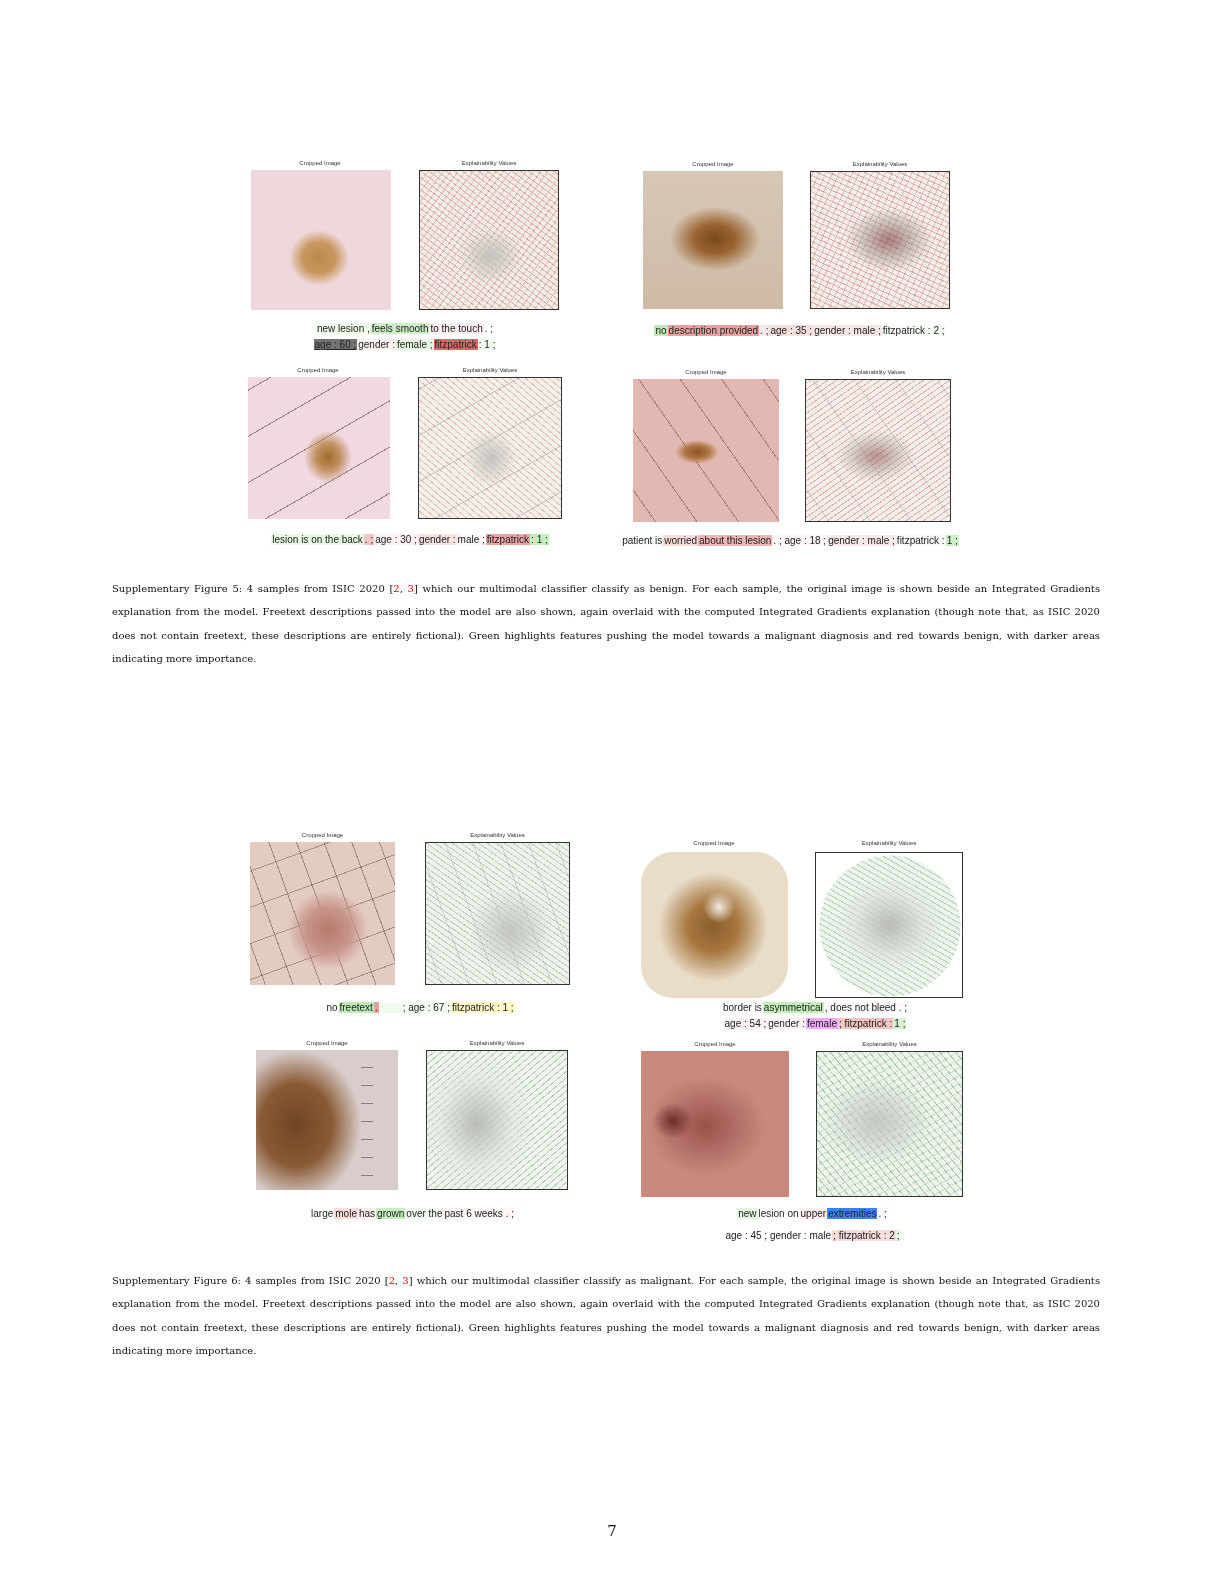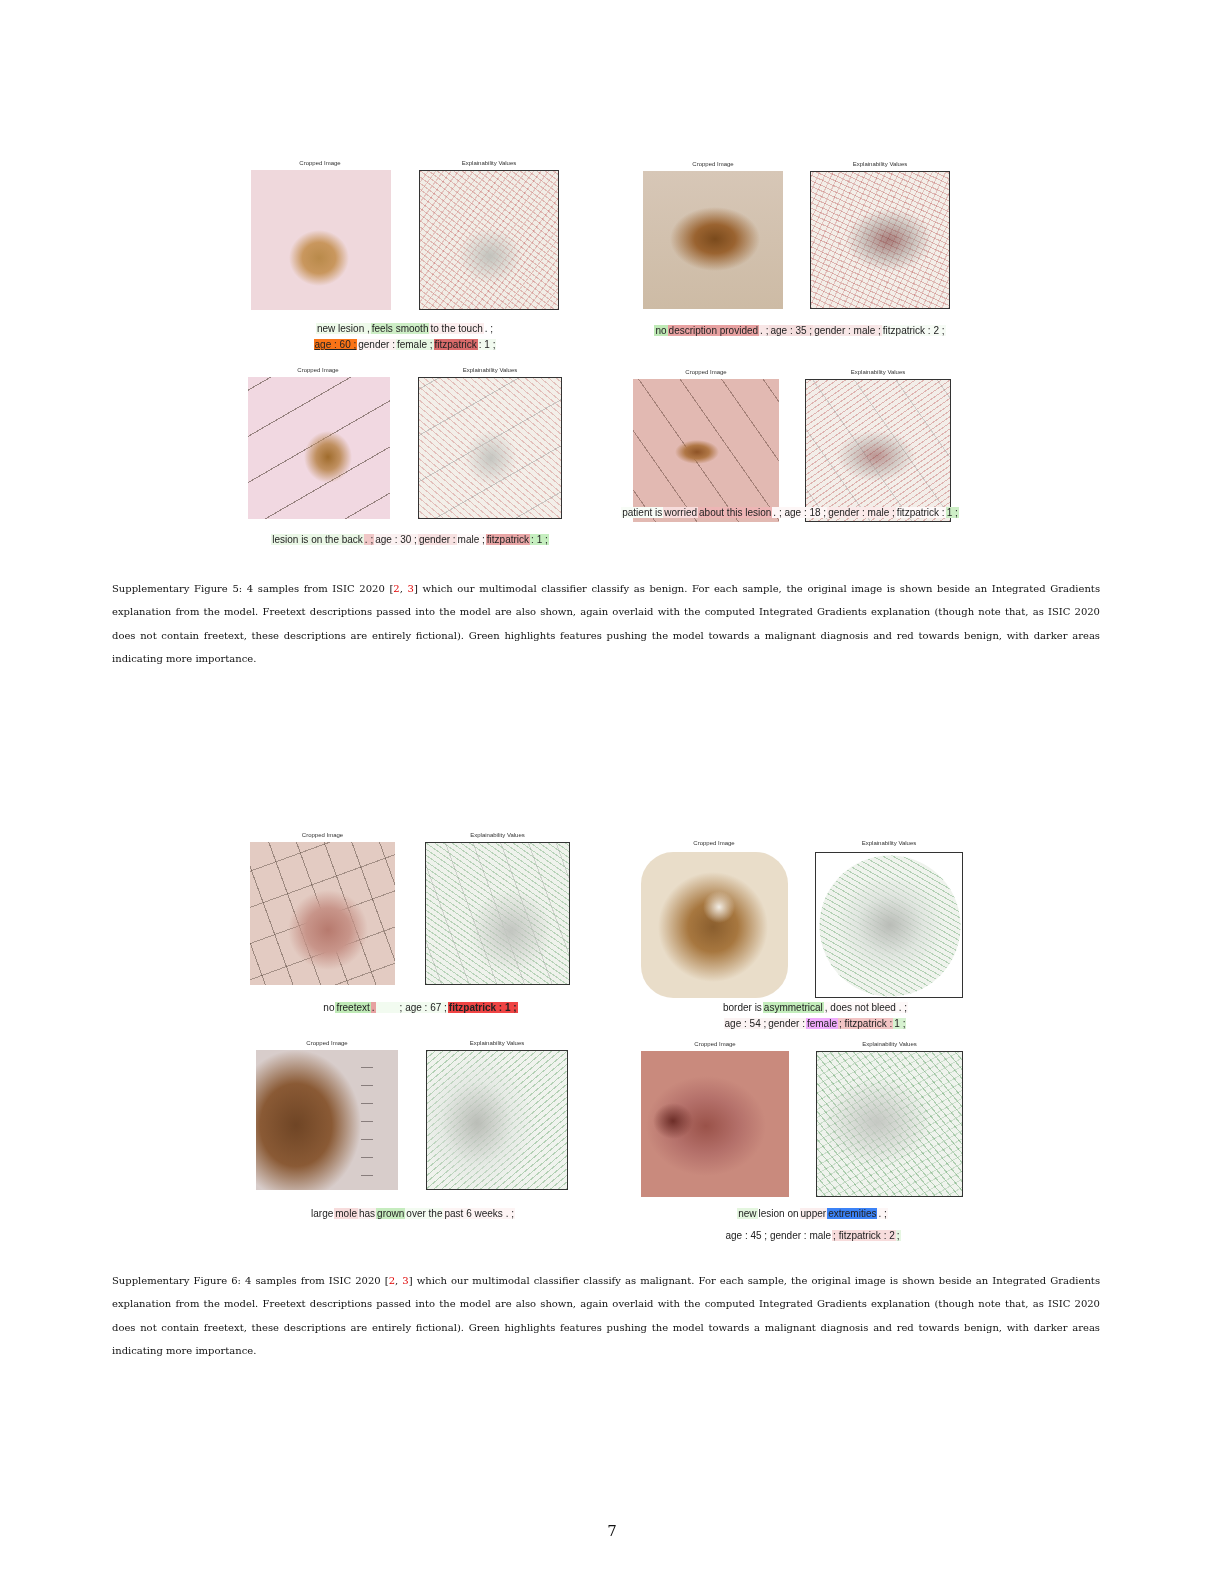--- a/index.html
+++ b/index.html
@@ -18,21 +18,21 @@
 <body>
 
 <div>
 
   <div class="sub-title" style="left:250px;top:160px;width:140px;">Cropped Image</div>
   <div class="img" style="left:251px;top:170px;width:140px;height:140px;background:radial-gradient(ellipse 30px 28px at 68px 88px,#b98a4a 0%,#c9975e 55%,rgba(230,200,200,0) 100%),#efd8dc;"></div>
   <div class="sub-title" style="left:419px;top:160px;width:140px;">Explainability Values</div>
   <div class="expl" style="left:419px;top:170px;width:140px;height:140px;background:radial-gradient(ellipse 32px 28px at 70px 85px,#c2c2bc 0%,rgba(230,230,225,0) 100%),repeating-linear-gradient(37deg,rgba(180,50,50,.28) 0 1px,transparent 1px 5px),repeating-linear-gradient(-53deg,rgba(180,50,50,.22) 0 1px,transparent 1px 6px),#f1ede6;"></div>
   <div class="tokens" style="left:250px;top:321px;width:310px;line-height:16px;">
       <div><span class="tok" style="background: rgb(238, 250, 234);">new lesion ,</span><span class="tok" style="background: rgb(205, 238, 198);">feels smooth</span><span class="tok" style="background: rgb(251, 238, 238);">to the touch</span><span class="tok" style="background: transparent;">. ;</span></div>
-      <div><span class="tok" style="background: #f97316; text-decoration: underline;">age : 60 ;</span><span class="tok" style="background: rgb(251, 241, 241);">gender :</span><span class="tok" style="background: rgb(230, 246, 226);">female ;</span><span class="tok" style="background: rgb(217, 106, 106);">fitzpatrick</span><span class="tok" style="background: rgb(241, 250, 239);">: 1 ;</span></div>
+      <div><span class="tok" style="background: #737373; text-decoration: underline;">age : 60 ;</span><span class="tok" style="background: rgb(251, 241, 241);">gender :</span><span class="tok" style="background: rgb(230, 246, 226);">female ;</span><span class="tok" style="background: rgb(217, 106, 106);">fitzpatrick</span><span class="tok" style="background: rgb(241, 250, 239);">: 1 ;</span></div>
     </div>
 
   <div class="sub-title" style="left:643px;top:161px;width:140px;">Cropped Image</div>
   <div class="img" style="left:643px;top:171px;width:140px;height:138px;background:radial-gradient(ellipse 45px 32px at 72px 68px,#7a4a1c 0%,#9a6330 45%,rgba(200,170,140,0) 100%),linear-gradient(#d7c7b7,#cdbba5);"></div>
   <div class="sub-title" style="left:810px;top:161px;width:140px;">Explainability Values</div>
   <div class="expl" style="left:810px;top:171px;width:140px;height:138px;background:radial-gradient(ellipse 44px 32px at 78px 68px,rgba(110,40,40,.55) 0%,rgba(160,150,145,.5) 55%,rgba(230,225,220,0) 100%),repeating-linear-gradient(25deg,rgba(170,45,45,.3) 0 1px,transparent 1px 5px),repeating-linear-gradient(-65deg,rgba(170,45,45,.22) 0 1px,transparent 1px 6px),#f3eee8;"></div>
   <div class="tokens" style="left:600px;top:323px;width:400px;line-height:16px;">
       <div><span class="tok" style="background: rgb(191, 234, 182);">no</span><span class="tok" style="background: rgb(231, 161, 161);">description provided</span><span class="tok" style="background: rgb(248, 230, 230);">. ;</span><span class="tok" style="background: rgb(244, 222, 222);">age : 35 ;</span><span class="tok" style="background: rgb(247, 230, 230);">gender : male ;</span><span class="tok" style="background: rgb(246, 251, 245);">fitzpatrick : 2 ;</span></div>
     </div>
 
@@ -41,35 +41,35 @@
   <div class="sub-title" style="left:418px;top:367px;width:144px;">Explainability Values</div>
   <div class="expl" style="left:418px;top:377px;width:144px;height:142px;background:radial-gradient(ellipse 26px 28px at 72px 80px,#c5c5c0 0%,rgba(230,230,225,0) 100%),repeating-linear-gradient(-30deg,transparent 0 22px,rgba(150,150,150,.45) 22px 23px,transparent 23px 40px),repeating-linear-gradient(40deg,rgba(180,50,50,.25) 0 1px,transparent 1px 5px),#f3efe9;"></div>
   <div class="tokens" style="left:240px;top:532px;width:340px;line-height:16px;">
       <div><span class="tok" style="background: rgb(234, 247, 230);">lesion is on the back</span><span class="tok" style="background: rgb(240, 199, 199);">. ;</span><span class="tok" style="background: rgb(251, 241, 241);">age : 30 ;</span><span class="tok" style="background: rgb(247, 225, 225);">gender :</span><span class="tok" style="background: rgb(253, 248, 248);">male ;</span><span class="tok" style="background: rgb(232, 166, 166);">fitzpatrick</span><span class="tok" style="background: rgb(197, 238, 191);">: 1 ;</span></div>
     </div>
 
   <div class="sub-title" style="left:633px;top:369px;width:146px;">Cropped Image</div>
   <div class="img" style="left:633px;top:379px;width:146px;height:143px;background:radial-gradient(ellipse 22px 12px at 64px 73px,#8e5326 0%,#b07746 55%,rgba(220,175,165,0) 100%),repeating-linear-gradient(55deg,transparent 0 18px,rgba(90,60,50,.45) 18px 19px,transparent 19px 34px),#e2b9b2;"></div>
   <div class="sub-title" style="left:805px;top:369px;width:146px;">Explainability Values</div>
   <div class="expl" style="left:805px;top:379px;width:146px;height:143px;background:radial-gradient(ellipse 40px 26px at 70px 76px,rgba(120,40,40,.45) 0%,rgba(170,160,155,.45) 55%,rgba(230,225,220,0) 100%),repeating-linear-gradient(55deg,transparent 0 18px,rgba(160,160,160,.4) 18px 19px,transparent 19px 34px),repeating-linear-gradient(-35deg,rgba(175,45,45,.3) 0 1px,transparent 1px 5px),#f3eee9;"></div>
-  <div class="tokens" style="left:600px;top:505px;width:380px;line-height:16px;">
+  <div class="tokens" style="left:600px;top:533px;width:380px;line-height:16px;">
       <div><span class="tok" style="background: rgb(247, 252, 246);">patient is</span><span class="tok" style="background: rgb(247, 220, 220);">worried</span><span class="tok" style="background: rgb(237, 181, 181);">about this lesion</span><span class="tok" style="background: rgb(253, 246, 246);">. ; age : 18 ;</span><span class="tok" style="background: rgb(250, 233, 233);">gender : male ;</span><span class="tok" style="background: rgb(253, 248, 248);">fitzpatrick :</span><span class="tok" style="background: rgb(205, 238, 198);">1 ;</span></div>
     </div>
 
   <p class="caption" style="top:577px;margin:0;"><span>Supplementary Figure 5: 4 samples from ISIC 2020 [</span><a class="cite">2</a><span>, </span><a class="cite">3</a><span>] which our multimodal classifier classify as benign. For each sample, the original image is shown beside an Integrated Gradients explanation from the model. Freetext descriptions passed into the model are also shown, again overlaid with the computed Integrated Gradients explanation (though note that, as ISIC 2020 does not contain freetext, these descriptions are entirely fictional). Green highlights features pushing the model towards a malignant diagnosis and red towards benign, with darker areas indicating more importance.</span></p>
 </div>
 
 <div>
 
   <div class="sub-title" style="left:250px;top:832px;width:145px;">Cropped Image</div>
   <div class="img" style="left:250px;top:842px;width:145px;height:143px;background:radial-gradient(ellipse 40px 40px at 78px 88px,#b77a6e 0%,#c8958a 55%,rgba(225,200,190,0) 100%),repeating-linear-gradient(70deg,transparent 0 14px,rgba(70,55,45,.45) 14px 15px,transparent 15px 26px),repeating-linear-gradient(-20deg,transparent 0 20px,rgba(70,55,45,.4) 20px 21px,transparent 21px 34px),#e3cbc2;"></div>
   <div class="sub-title" style="left:425px;top:832px;width:145px;">Explainability Values</div>
   <div class="expl" style="left:425px;top:842px;width:145px;height:143px;background:radial-gradient(ellipse 42px 42px at 85px 88px,#c2c5c0 0%,rgba(225,230,225,0) 100%),repeating-linear-gradient(70deg,transparent 0 14px,rgba(150,155,150,.35) 14px 15px,transparent 15px 26px),repeating-linear-gradient(35deg,rgba(40,130,50,.28) 0 1px,transparent 1px 5px),#eff2ec;"></div>
   <div class="tokens" style="left:250px;top:1000px;width:340px;line-height:16px;">
-      <div><span class="tok" style="background: transparent;">no</span><span class="tok" style="background: rgb(191, 234, 182);">freetext</span><span class="tok" style="background: rgb(231, 161, 161);">.</span><span class="tok" style="background: rgb(242, 251, 240); padding-left: 24px;">; age : 67 ;</span><span class="tok" style="background: #ef4444; font-weight: bold;">fitzpatrick : 1 ;</span></div>
+      <div><span class="tok" style="background: transparent;">no</span><span class="tok" style="background: rgb(191, 234, 182);">freetext</span><span class="tok" style="background: rgb(231, 161, 161);">.</span><span class="tok" style="background: rgb(242, 251, 240); padding-left: 24px;">; age : 67 ;</span><span class="tok" style="background: #fef9c3;">fitzpatrick : 1 ;</span></div>
     </div>
 
   <div class="sub-title" style="left:640px;top:840px;width:148px;">Cropped Image</div>
   <div class="img" style="left:641px;top:852px;width:147px;height:146px;border-radius:22%;background:radial-gradient(circle 16px at 78px 55px,#f2ede5 0%,rgba(240,230,220,0) 100%),radial-gradient(ellipse 55px 55px at 72px 75px,#8a5e2e 0%,#a7773f 45%,rgba(230,215,195,0) 100%),#e9ddc9;"></div>
   <div class="sub-title" style="left:815px;top:840px;width:148px;">Explainability Values</div>
   <div class="expl" style="left:815px;top:852px;width:148px;height:146px;background:radial-gradient(circle 72px at 74px 73px,transparent 70px,#ffffff 71px),radial-gradient(ellipse 55px 50px at 74px 72px,#b9bcb7 0%,rgba(215,220,215,.6) 60%,rgba(235,240,235,0) 100%),repeating-linear-gradient(30deg,rgba(40,130,50,.3) 0 1px,transparent 1px 5px),#eff3ed;"></div>
   <div class="tokens" style="left:640px;top:1000px;width:350px;line-height:16px;">
       <div><span class="tok" style="background: transparent;">border is</span><span class="tok" style="background: rgb(195, 237, 187);">asymmetrical</span><span class="tok" style="background: rgb(253, 248, 248);">, does not bleed . ;</span></div>
       <div><span class="tok" style="background: rgb(251, 243, 243); margin-top: 20px;">age : 54 ;</span><span class="tok" style="background: rgb(251, 243, 243);">gender :</span><span class="tok" style="background: #f0abfc;">female</span><span class="tok" style="background: rgb(242, 196, 196);">; fitzpatrick :</span><span class="tok" style="background: rgb(214, 241, 208);">1 ;</span></div>
     </div>

